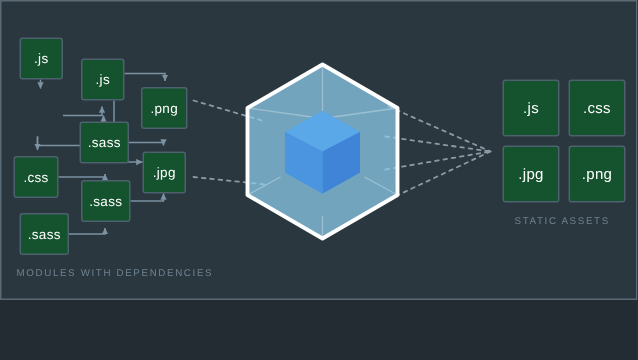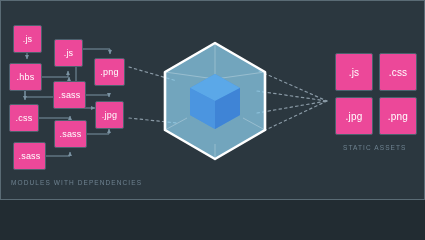--- a/index.html
+++ b/index.html
@@ -16,21 +16,21 @@
     box-sizing: border-box;
     overflow: hidden;
     font-family: "Liberation Sans", sans-serif;
   }
   
   .box {
     position: absolute;
     box-sizing: border-box;
     border: 1px solid #4d616e;
     border-radius: 2px;
-    background: #ec4899;
+    background: #14532d;
     color: #ffffff;
     font-size: 9px;
     font-family: "Liberation Sans", sans-serif;
     display: flex;
     align-items: center;
     justify-content: center;
     letter-spacing: 0.2px;
     z-index: 4;
   }
   .asset-box {
@@ -110,23 +110,20 @@
       <polygon points="0,-27 25,-13 25,14 0,28 -25,14 -25,-13" fill="#4b95e0"></polygon>
       <polygon points="0,-27 25,-13 0,0 -25,-13" fill="#5ba8e8"></polygon>
       <polygon points="25,-13 25,14 0,28 0,0" fill="#3f84d6"></polygon>
       <polygon points="-25,-13 0,0 0,28 -25,14" fill="#4b95e0"></polygon>
     </g>
   </svg>
 
   <div class="box" style="left:12px;  top:24px;  width:29px; height:28px;">
       <span>.js</span>
     </div>
-  <div class="box" style="left:8px;   top:62px;  width:33px; height:28px;">
-      <span>.hbs</span>
-    </div>
   <div class="box" style="left:8px;   top:103px; width:30px; height:28px;">
       <span>.css</span>
     </div>
   <div class="box" style="left:12px;  top:141px; width:33px; height:28px;">
       <span>.sass</span>
     </div>
   <div class="box" style="left:53px;  top:38px;  width:29px; height:28px;">
       <span>.js</span>
     </div>
   <div class="box" style="left:52px;  top:80px;  width:33px; height:28px;">

